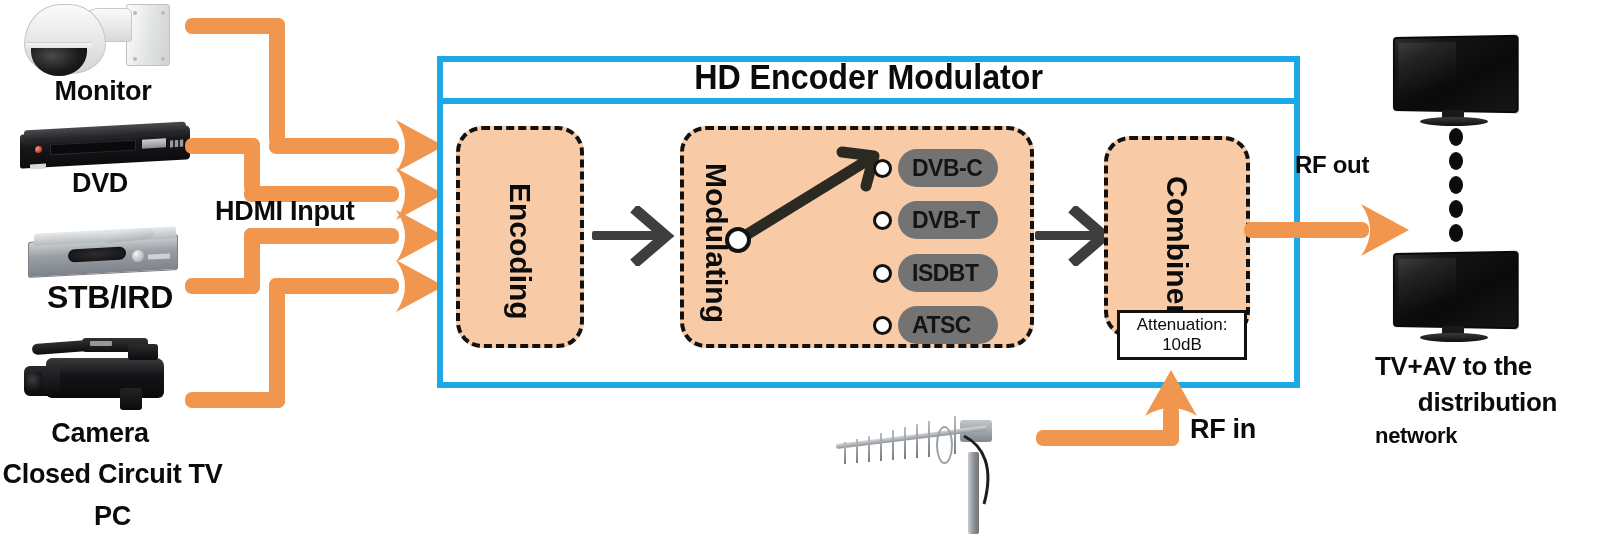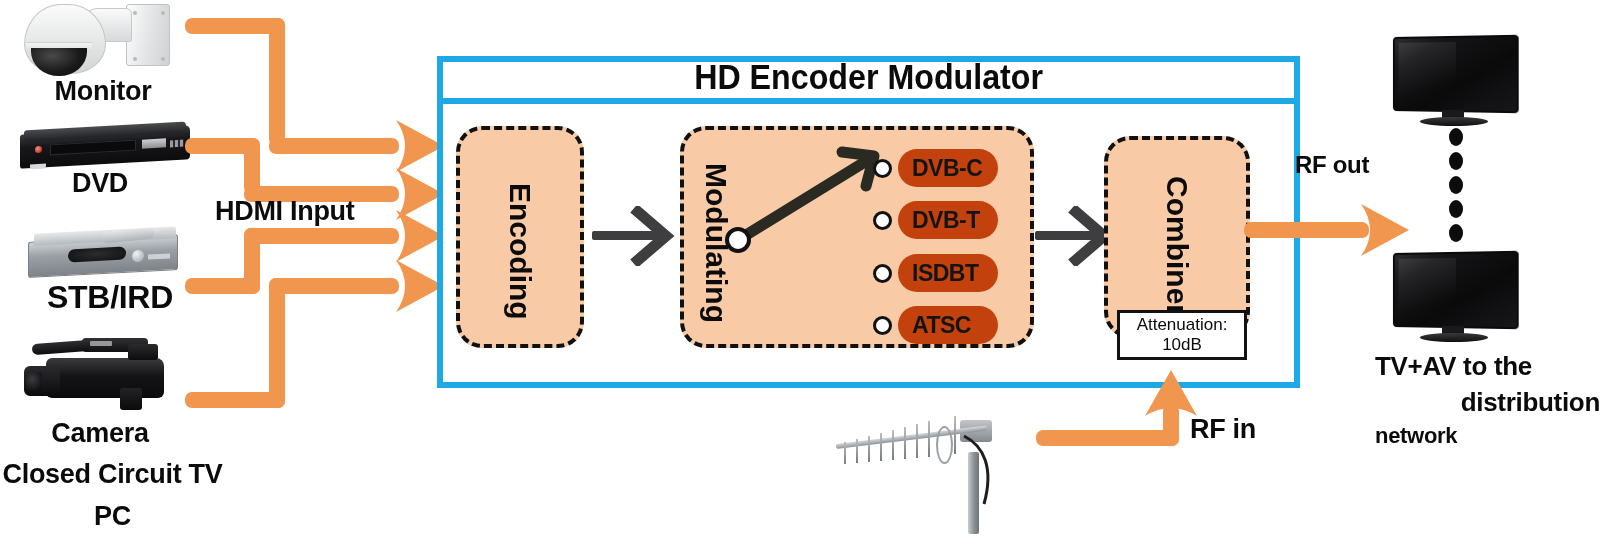--- a/index.html
+++ b/index.html
@@ -199,21 +199,21 @@
   .module{
     position:absolute;background:#F8CBA6;border:4px dashed #111;border-radius:26px;box-sizing:border-box;
   }
   .vtext{
     position:absolute;font-family:"Liberation Sans",sans-serif;font-weight:bold;color:#0b0b0b;
     white-space:nowrap;transform:rotate(90deg);transform-origin:center center;
   }
 
   
   .pill{
-    position:absolute;background:#c2410c;border-radius:19px;height:38px;
+    position:absolute;background:#737373;border-radius:19px;height:38px;
     display:flex;align-items:center;box-sizing:border-box;padding-left:14px;
   }
   .pill span{
     font-family:"Liberation Sans",sans-serif;font-weight:bold;font-size:23px;color:#141414;letter-spacing:-0.5px;
   }
   .radio{
     position:absolute;width:19px;height:19px;border-radius:50%;background:#fff;border:3px solid #111;box-sizing:border-box;
   }
 
   
@@ -420,16 +420,16 @@
 
   <div class="dev" style="left:1390px;top:252px;width:130px;height:92px;">
     <div class="tv-screen">
         <div class="tv-sheen"></div>
       </div>
     <div class="tv-neck"></div>
     <div class="tv-base"></div>
   </div>
 
   <div class="lbl" style="left:1375px;top:352px;width:225px;font-size:26px;text-align:left;">TV+AV to the</div>
-  <div class="lbl" style="left:1375px;top:388px;width:225px;font-size:26px;text-align:right;">distribution</div>
+  <div class="lbl" style="left:1375px;top:388px;width:225px;font-size:26px;text-align:center;">distribution</div>
   <div class="lbl" style="left:1375px;top:424px;width:225px;font-size:22px;text-align:left;">network</div>
 
 </div>
 
 </body></html>

